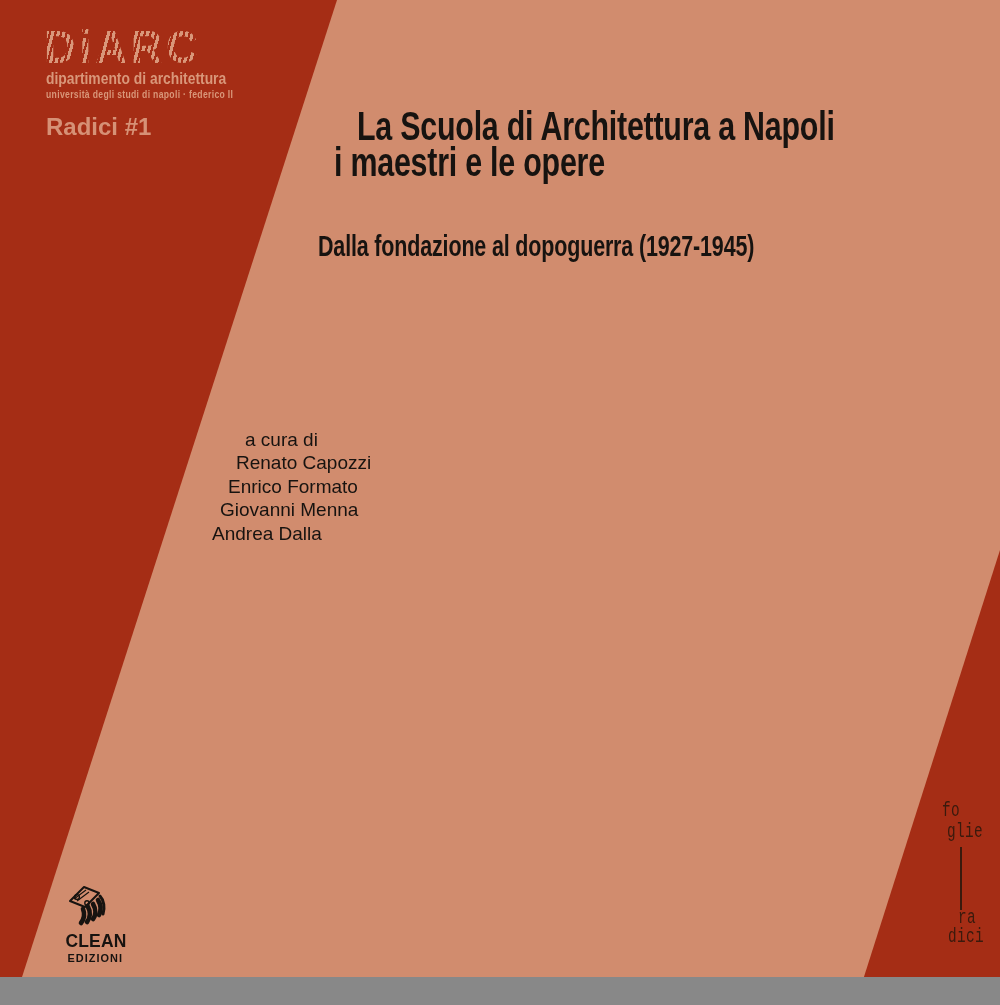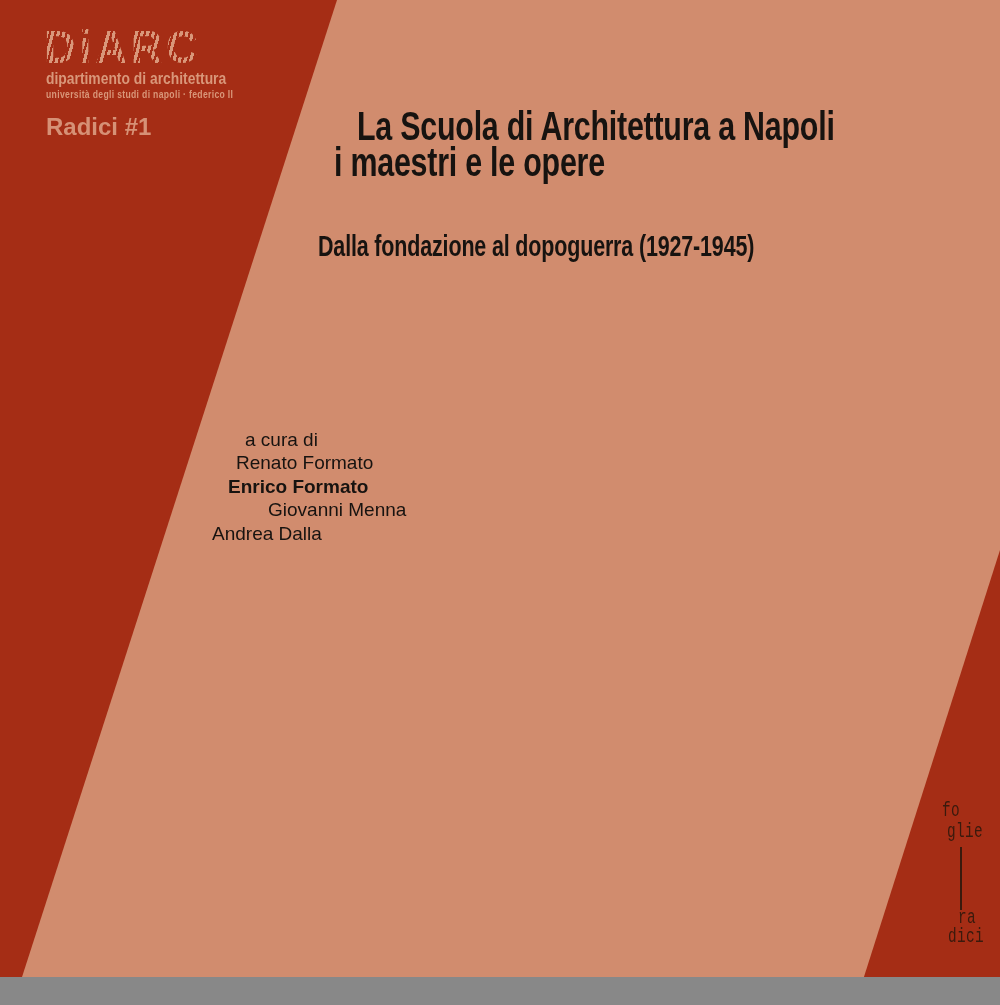--- a/index.html
+++ b/index.html
@@ -64,22 +64,22 @@
     font-size:29px;font-weight:700;color:#171310;line-height:1;
     transform:scaleX(0.74);transform-origin:0 0;white-space:nowrap;letter-spacing:-0.2px;
   }
   
   .editors-line{
     position:absolute;
     font-size:19px;font-weight:400;color:#171310;line-height:1;white-space:nowrap;
   }
   .ed-0{left:245px;top:430px;}
   .ed-1{left:236px;top:453px;}
-  .ed-2{left:228px;top:477px;font-weight:bold;}
-  .ed-3{left:220px;top:500px;margin-left:48px;}
+  .ed-2{left:228px;top:477px;}
+  .ed-3{left:220px;top:500px;}
   .ed-4{left:212px;top:524px;}
   
   .publisher{position:absolute;left:62px;top:884px;width:70px;}
   .publisher svg{display:block;margin-left:2px;}
   .publisher-name{
     font-size:18px;font-weight:900;color:#171310;line-height:1;
     margin-top:2px;letter-spacing:0.2px;transform:scaleX(0.97);transform-origin:0 0;white-space:nowrap;
   }
   .publisher-sub{
     font-size:11.5px;font-weight:700;color:#171310;line-height:1;
@@ -112,25 +112,45 @@
   <div class="dianc-hatch"></div>
   <div class="dianc-dept">dipartimento di architettura</div>
   <div class="dianc-univ">università degli studi di napoli · federico II</div>
   <div class="series-label">Radici #1</div>
 
   <div class="title-line1">La Scuola di Architettura a Napoli</div>
   <div class="title-line2">i maestri e le opere</div>
   <div class="subtitle">Dalla fondazione al dopoguerra (1927-1945)</div>
 
   <div class="editors-line ed-0">a cura di</div>
-  <div class="editors-line ed-1">Renato Formato</div>
+  <div class="editors-line ed-1">Renato Capozzi</div>
   <div class="editors-line ed-2">Enrico Formato</div>
   <div class="editors-line ed-3">Giovanni Menna</div>
   <div class="editors-line ed-4">Andrea Dalla</div>
 
+  <div class="publisher">
+    <svg width="50" height="46" viewBox="0 0 50 46">
+      <g fill="none" stroke="#171310" stroke-width="2" stroke-linejoin="round">
+        <path d="M6 17 L20 3 L35 9 L21 23 Z"></path>
+        <path d="M10 15 L22 6" stroke-width="1.2"></path>
+        <path d="M13 17 L25 8" stroke-width="1.2"></path>
+        <circle cx="13" cy="13" r="2.4" stroke-width="1.4"></circle>
+        <circle cx="23" cy="19" r="2.2" stroke-width="1.4"></circle>
+      </g>
+      <g fill="none" stroke="#171310" stroke-width="4.6" stroke-linecap="round">
+        <path d="M19 25 c2 5 1 10 -2 14"></path>
+        <path d="M24 23 c3 5 2 11 -1 15"></path>
+        <path d="M29 20 c3 5 3 11 0 15"></path>
+        <path d="M34 16 c3 5 3 11 1 15"></path>
+      </g>
+      <path d="M36 12 c4 4 5 12 3 18" fill="none" stroke="#171310" stroke-width="3" stroke-linecap="round"></path>
+    </svg>
+    <div class="publisher-name">CLEAN</div>
+    <div class="publisher-sub">EDIZIONI</div>
+  </div>
 
   <div class="series-mark">
     <div class="sm-frag sm-fo">fo</div>
     <div class="sm-frag sm-glie">glie</div>
     <div class="sm-line"></div>
     <div class="sm-frag sm-ra">ra</div>
     <div class="sm-frag sm-dici">dici</div>
   </div>
 
 </div>

